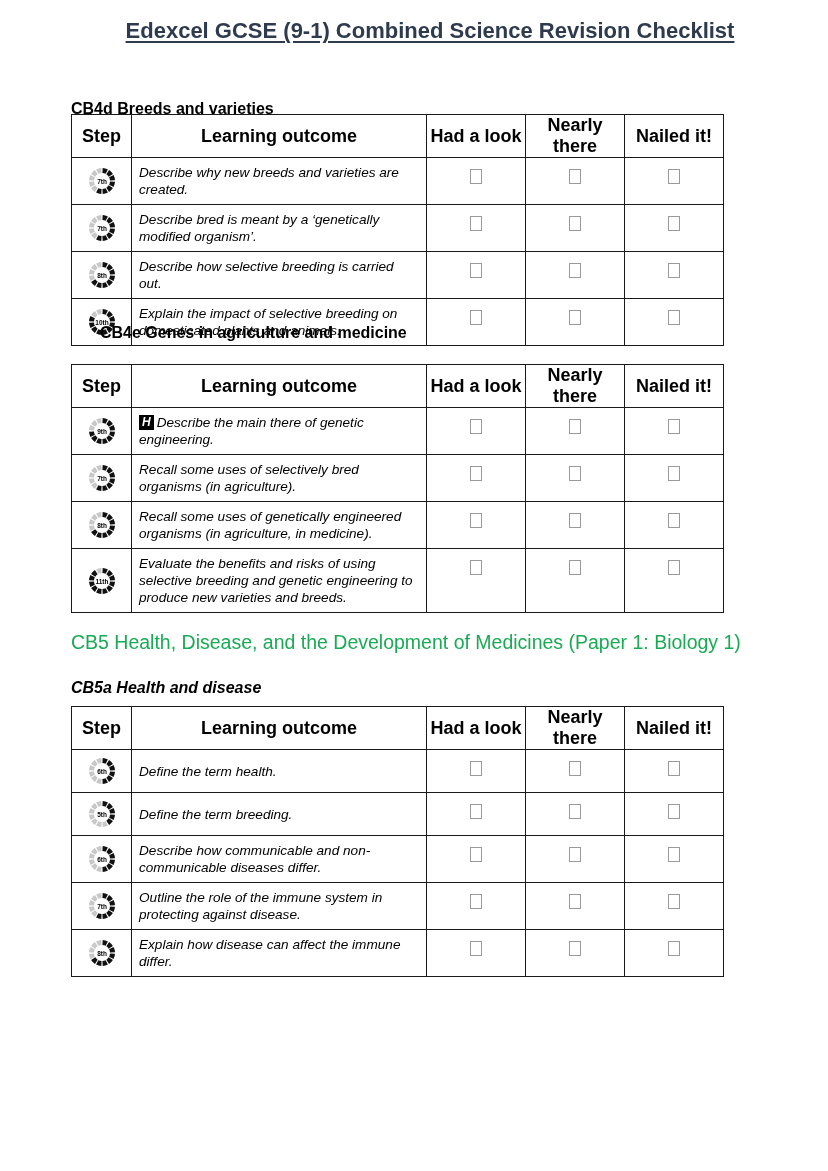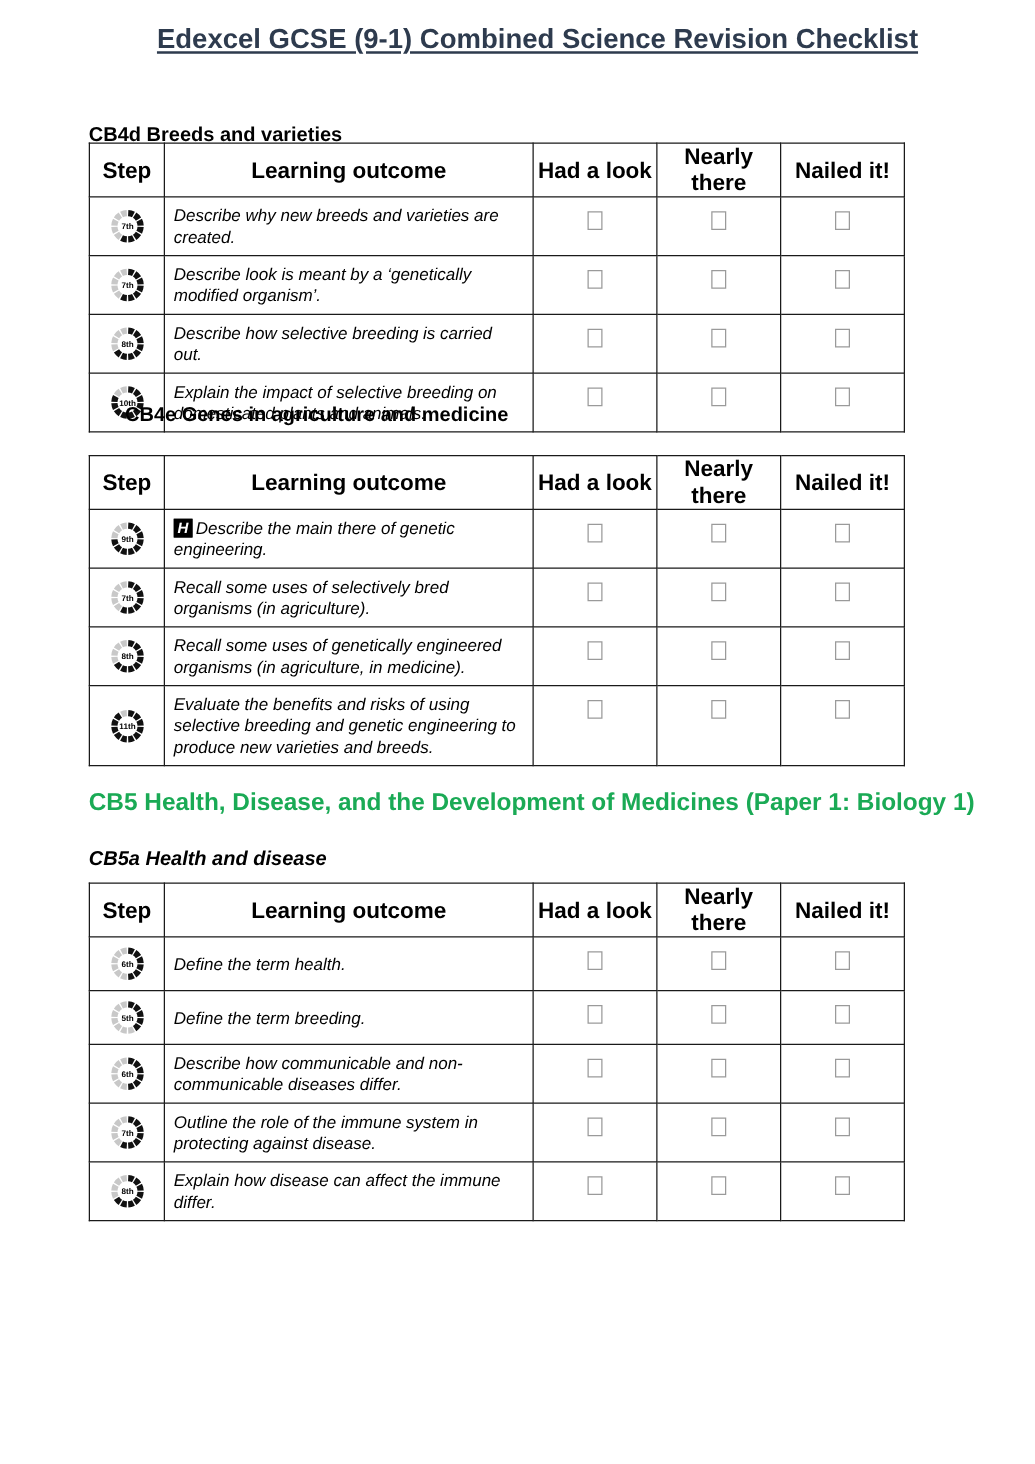--- a/index.html
+++ b/index.html
@@ -9,21 +9,21 @@
     }
     .page-title {
       position: absolute; left: 0; top: 18px; width: 860px; text-align: center;
       font-size: 22px; font-weight: bold; color: #2e3b4e; text-decoration: underline;
       text-underline-offset: 3px; text-decoration-thickness: 2px;
     }
     .section-heading {
       position: absolute; left: 71px; font-size: 16px; font-weight: bold; color: #000;
     }
     .chapter-heading {
-      position: absolute; left: 71px; font-size: 19.5px; font-weight: bold; color: #1aaa55;
+      position: absolute; left: 71px; font-size: 19.5px; font-weight: normal; color: #1aaa55;
       white-space: nowrap;
     }
     table.checklist {
       position: absolute; left: 71px; border-collapse: collapse; width: 652px;
       table-layout: fixed;
     }
     table.checklist th, table.checklist td {
       border: 1px solid #1a1a1a; padding: 0;
     }
     table.checklist th {
@@ -102,21 +102,21 @@
               <path d="M20.709364543563392,18.357112280120216 L24.902717383290515,21.080307455195353 A13,13 0 0 1 21.080307455195353,24.90271738329051 L18.35711228012022,20.709364543563392 A8,8 0 0 0 20.709364543563392,18.357112280120216 Z" fill="#111111"></path>
               <path d="M17.631923997916374,21.128052193506942 L19.901876496614108,25.58308481444878 A13,13 0 0 1 14.680367431158272,26.98218395180946 L14.418687649943552,21.98903627803659 A8,8 0 0 0 17.631923997916374,21.128052193506942 Z" fill="#111111"></path>
               <path d="M13.581312350056452,21.98903627803659 L13.319632568841733,26.98218395180946 A13,13 0 0 1 8.098123503385892,25.58308481444878 L10.368076002083626,21.128052193506942 A8,8 0 0 0 13.581312350056452,21.98903627803659 Z" fill="#111111"></path>
               <path d="M9.642887719879784,20.709364543563392 L6.919692544804648,24.90271738329051 A13,13 0 0 1 3.097282616709485,21.080307455195353 L7.290635456436607,18.357112280120216 A8,8 0 0 0 9.642887719879784,20.709364543563392 Z" fill="#c8c8c8"></path>
               <path d="M6.871947806493058,17.631923997916374 L2.4169151855512183,19.901876496614108 A13,13 0 0 1 1.0178160481905394,14.68036743115827 L6.010963721963409,14.41868764994355 A8,8 0 0 0 6.871947806493058,17.631923997916374 Z" fill="#c8c8c8"></path>
               <path d="M6.010963721963409,13.581312350056452 L1.0178160481905394,13.319632568841733 A13,13 0 0 1 2.4169151855512148,8.0981235033859 L6.871947806493055,10.36807600208363 A8,8 0 0 0 6.010963721963409,13.581312350056452 Z" fill="#c8c8c8"></path>
               <path d="M7.290635456436608,9.642887719879784 L3.097282616709487,6.919692544804648 A13,13 0 0 1 6.919692544804649,3.097282616709487 L9.642887719879784,7.290635456436608 A8,8 0 0 0 7.290635456436608,9.642887719879784 Z" fill="#c8c8c8"></path>
               <path d="M10.368076002083624,6.871947806493058 L8.09812350338589,2.4169151855512183 A13,13 0 0 1 13.319632568841724,1.0178160481905394 L13.581312350056445,6.010963721963409 A8,8 0 0 0 10.368076002083624,6.871947806493058 Z" fill="#c8c8c8"></path>
               <text x="14" y="16.5" text-anchor="middle" font-size="6.5" font-weight="bold" font-family="Liberation Sans, sans-serif">7th</text>
             </svg></span></td>
-      <td class="outcome">Describe look is meant by a ‘genetically modified organism’.</td>
+      <td class="outcome">Describe bred is meant by a ‘genetically modified organism’.</td>
       <td class="box"><span class="cb"></span></td>
       <td class="box"><span class="cb"></span></td>
       <td class="box"><span class="cb"></span></td>
     </tr>
     <tr class="r42">
       <td class="step"><span class="step-icon"><svg width="28" height="28" viewBox="0 0 28 28">
               <path d="M14.418687649943552,6.010963721963409 L14.680367431158272,1.0178160481905394 A13,13 0 0 1 19.901876496614108,2.4169151855512183 L17.631923997916374,6.871947806493058 A8,8 0 0 0 14.418687649943552,6.010963721963409 Z" fill="#111111"></path>
               <path d="M18.35711228012022,7.2906354564366085 L21.080307455195353,3.0972826167094887 A13,13 0 0 1 24.902717383290515,6.919692544804648 L20.709364543563392,9.642887719879784 A8,8 0 0 0 18.35711228012022,7.2906354564366085 Z" fill="#111111"></path>
               <path d="M21.128052193506942,10.368076002083626 L25.58308481444878,8.098123503385892 A13,13 0 0 1 26.98218395180946,13.31963256884173 L21.98903627803659,13.58131235005645 A8,8 0 0 0 21.128052193506942,10.368076002083626 Z" fill="#111111"></path>
               <path d="M21.98903627803659,14.41868764994355 L26.98218395180946,14.68036743115827 A13,13 0 0 1 25.58308481444878,19.901876496614108 L21.128052193506942,17.631923997916374 A8,8 0 0 0 21.98903627803659,14.41868764994355 Z" fill="#111111"></path>

